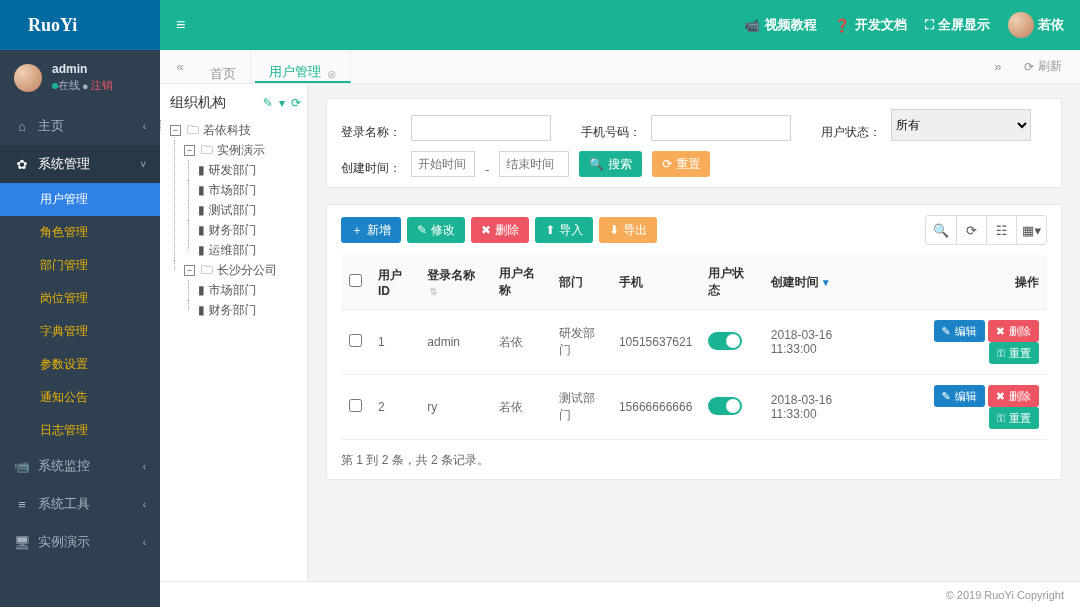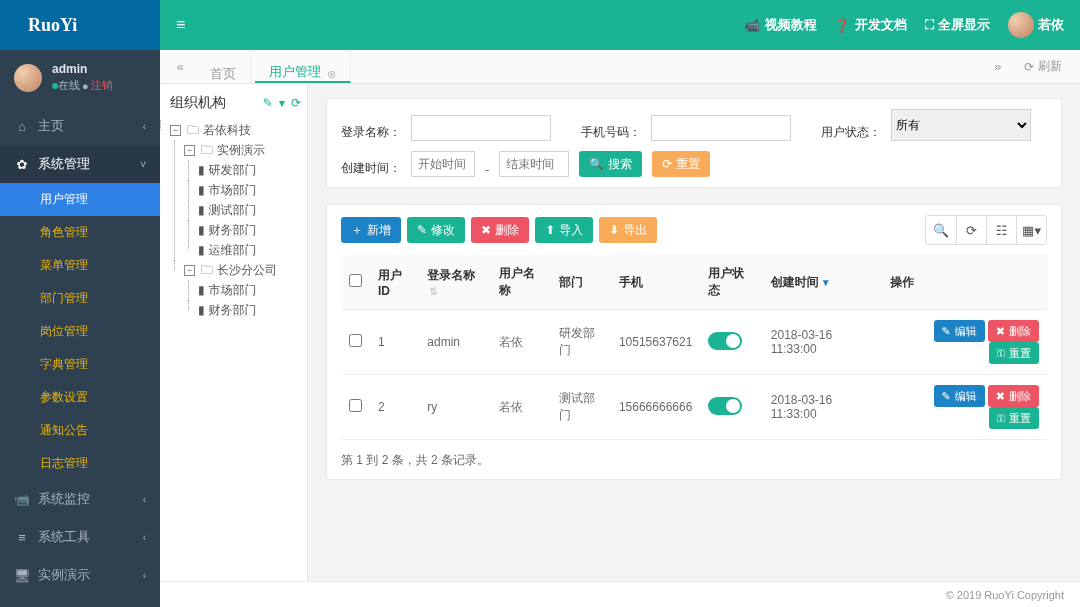--- a/index.html
+++ b/index.html
@@ -122,21 +122,20 @@
       </li>
       <li>
         <div class="nav-item active">
           <span class="ico">✿</span>
           <span>系统管理</span>
           <span class="chev">˅</span>
         </div>
         <ul class="nav-sub">
           <li class="nav-sub-item selected">用户管理</li>
           <li class="nav-sub-item">角色管理</li>
-          <li class="nav-sub-item">菜单管理</li>
           <li class="nav-sub-item">部门管理</li>
           <li class="nav-sub-item">岗位管理</li>
           <li class="nav-sub-item">字典管理</li>
           <li class="nav-sub-item">参数设置</li>
           <li class="nav-sub-item">通知公告</li>
           <li class="nav-sub-item">日志管理</li>
         </ul>
       </li>
       <li>
         <div class="nav-item">
@@ -343,21 +342,21 @@
             <thead>
               <tr>
                 <th style="width:26px"><input type="checkbox" style=""></th>
                 <th>用户ID</th>
                 <th><span>登录名称</span><span class="sort">⇅</span></th>
                 <th>用户名称</th>
                 <th>部门</th>
                 <th>手机</th>
                 <th>用户状态</th>
                 <th><span>创建时间</span><span class="sort" style="color:#1c84c6">▼</span></th>
-                <th style="text-align:left">操作</th>
+                <th style="text-align:right">操作</th>
               </tr>
             </thead>
             <tbody id="tbl-body">
                 <tr>
                   <td><input type="checkbox" style=""></td>
                   <td>1</td>
                   <td>admin</td>
                   <td>若依</td>
                   <td>研发部门</td>
                   <td>10515637621</td>

